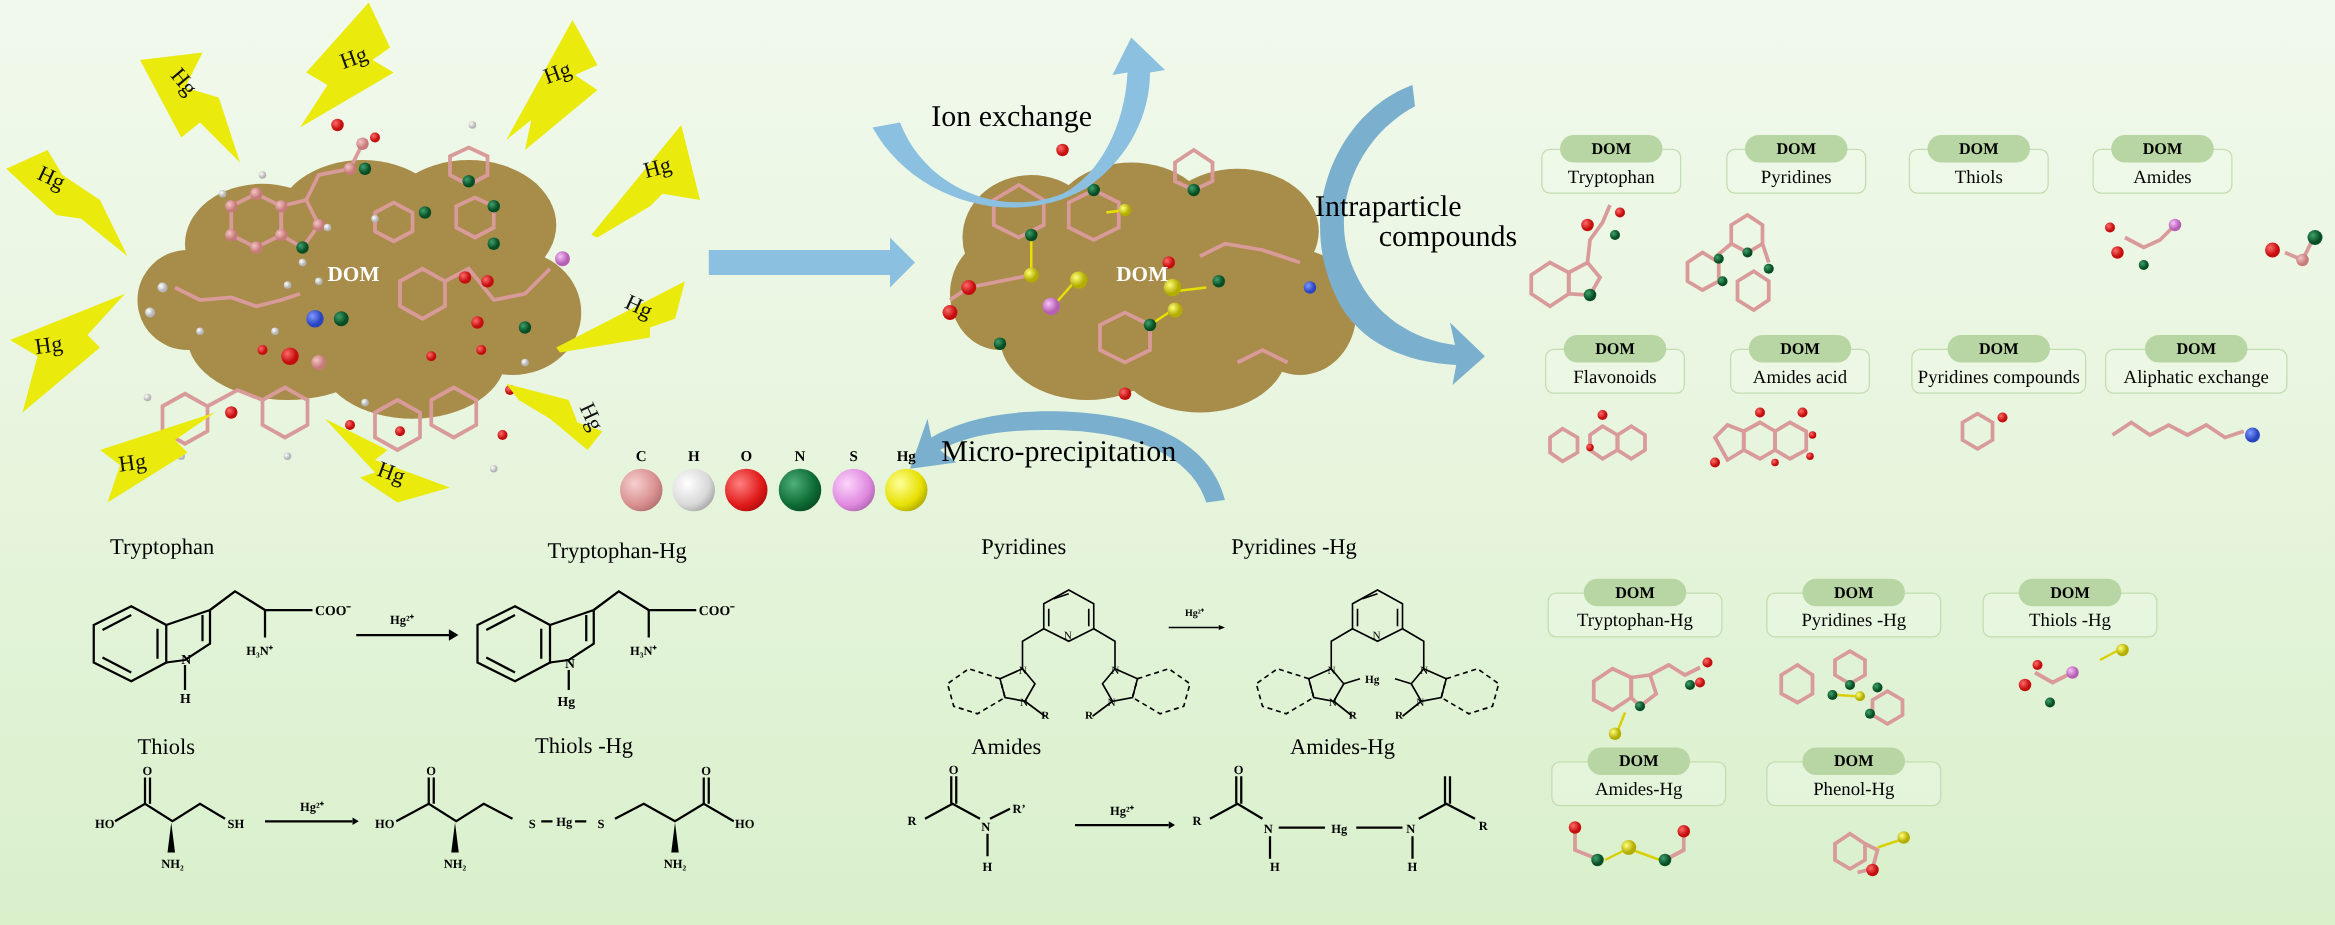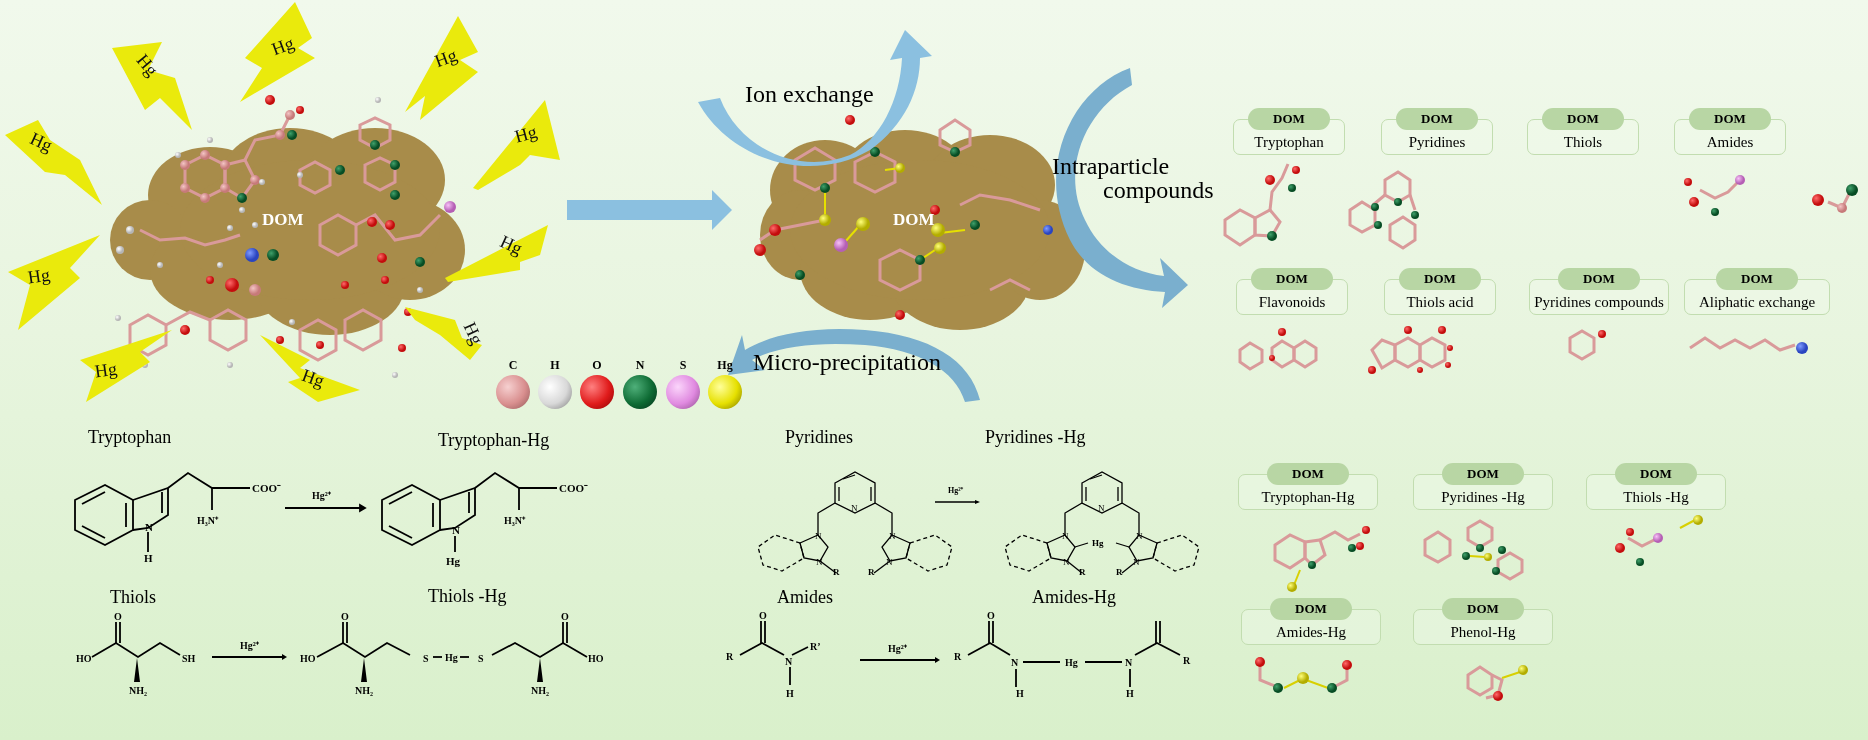--- a/index.html
+++ b/index.html
@@ -435,21 +435,21 @@
       <div class="pill">DOM</div>
       <div class="name">Amides</div>
     </div>
 
     <div class="card" style="left:1236px;top:279px;width:110px">
       <div class="pill">DOM</div>
       <div class="name">Flavonoids</div>
     </div>
     <div class="card" style="left:1384px;top:279px;width:110px">
       <div class="pill">DOM</div>
-      <div class="name">Thiols acid</div>
+      <div class="name">Amides acid</div>
     </div>
     <div class="card" style="left:1529px;top:279px;width:138px">
       <div class="pill">DOM</div>
       <div class="name">Pyridines compounds</div>
     </div>
     <div class="card" style="left:1684px;top:279px;width:144px">
       <div class="pill">DOM</div>
       <div class="name">Aliphatic exchange</div>
     </div>
   </div>

